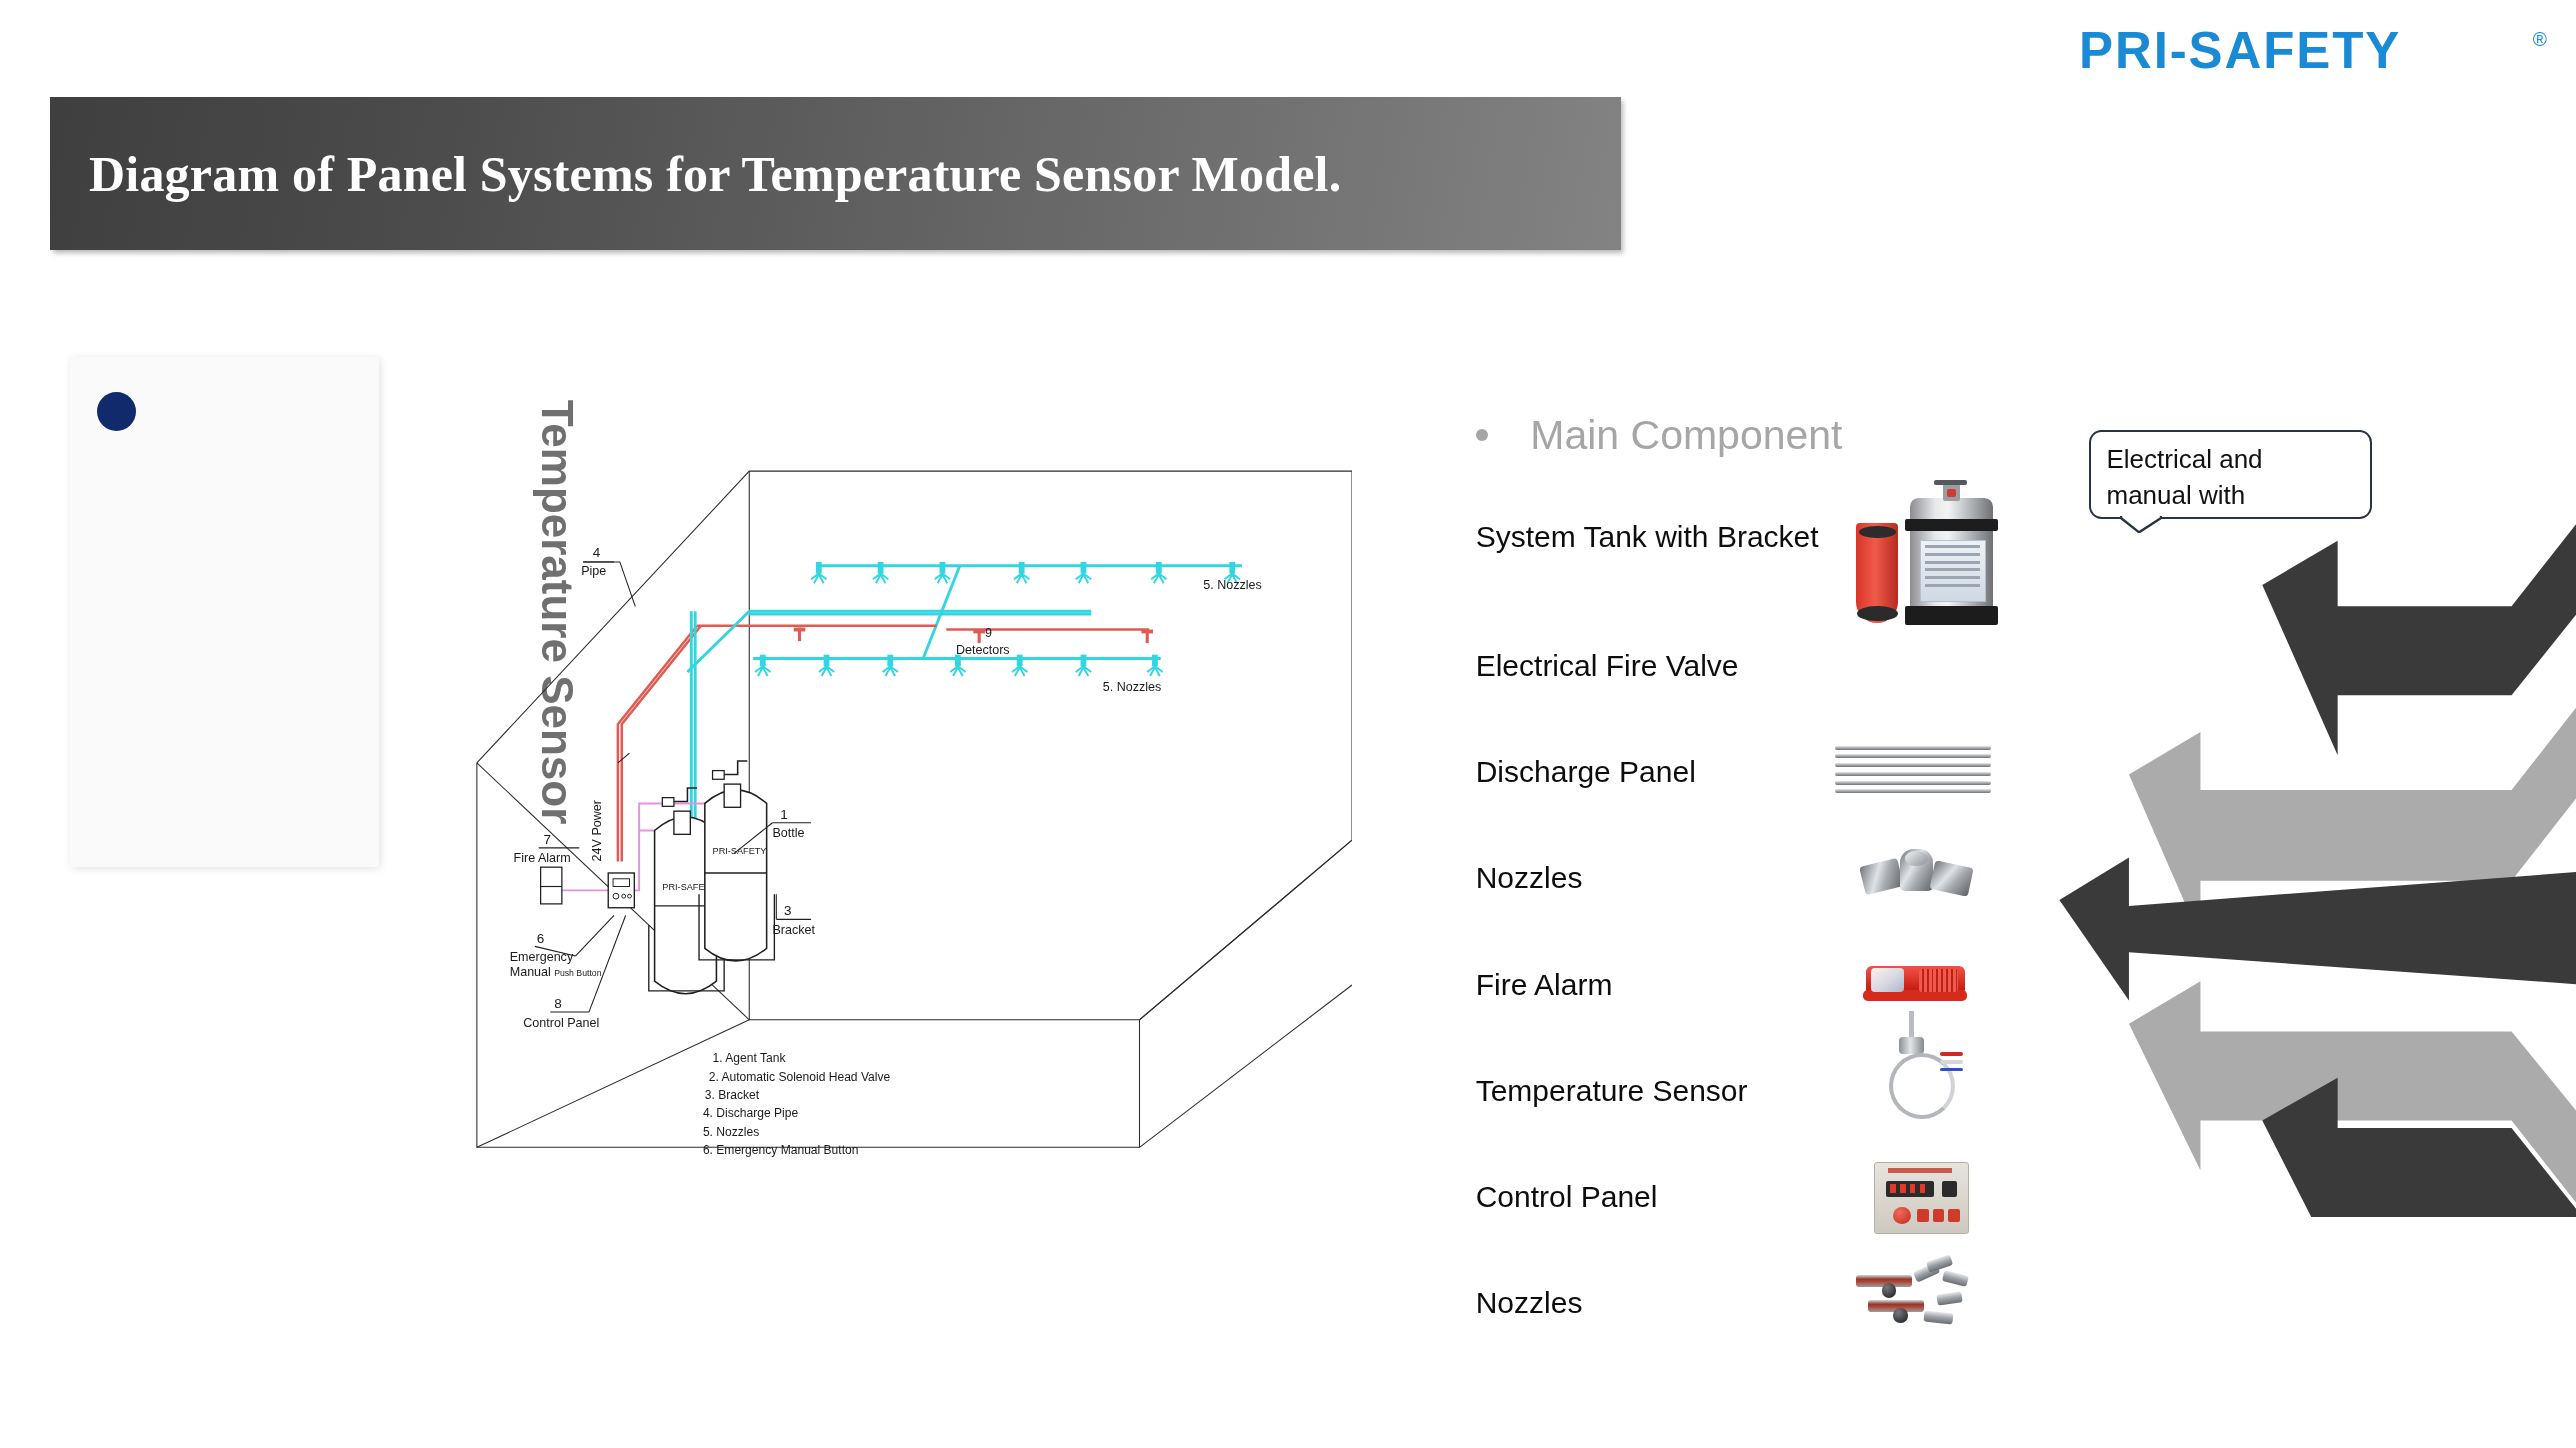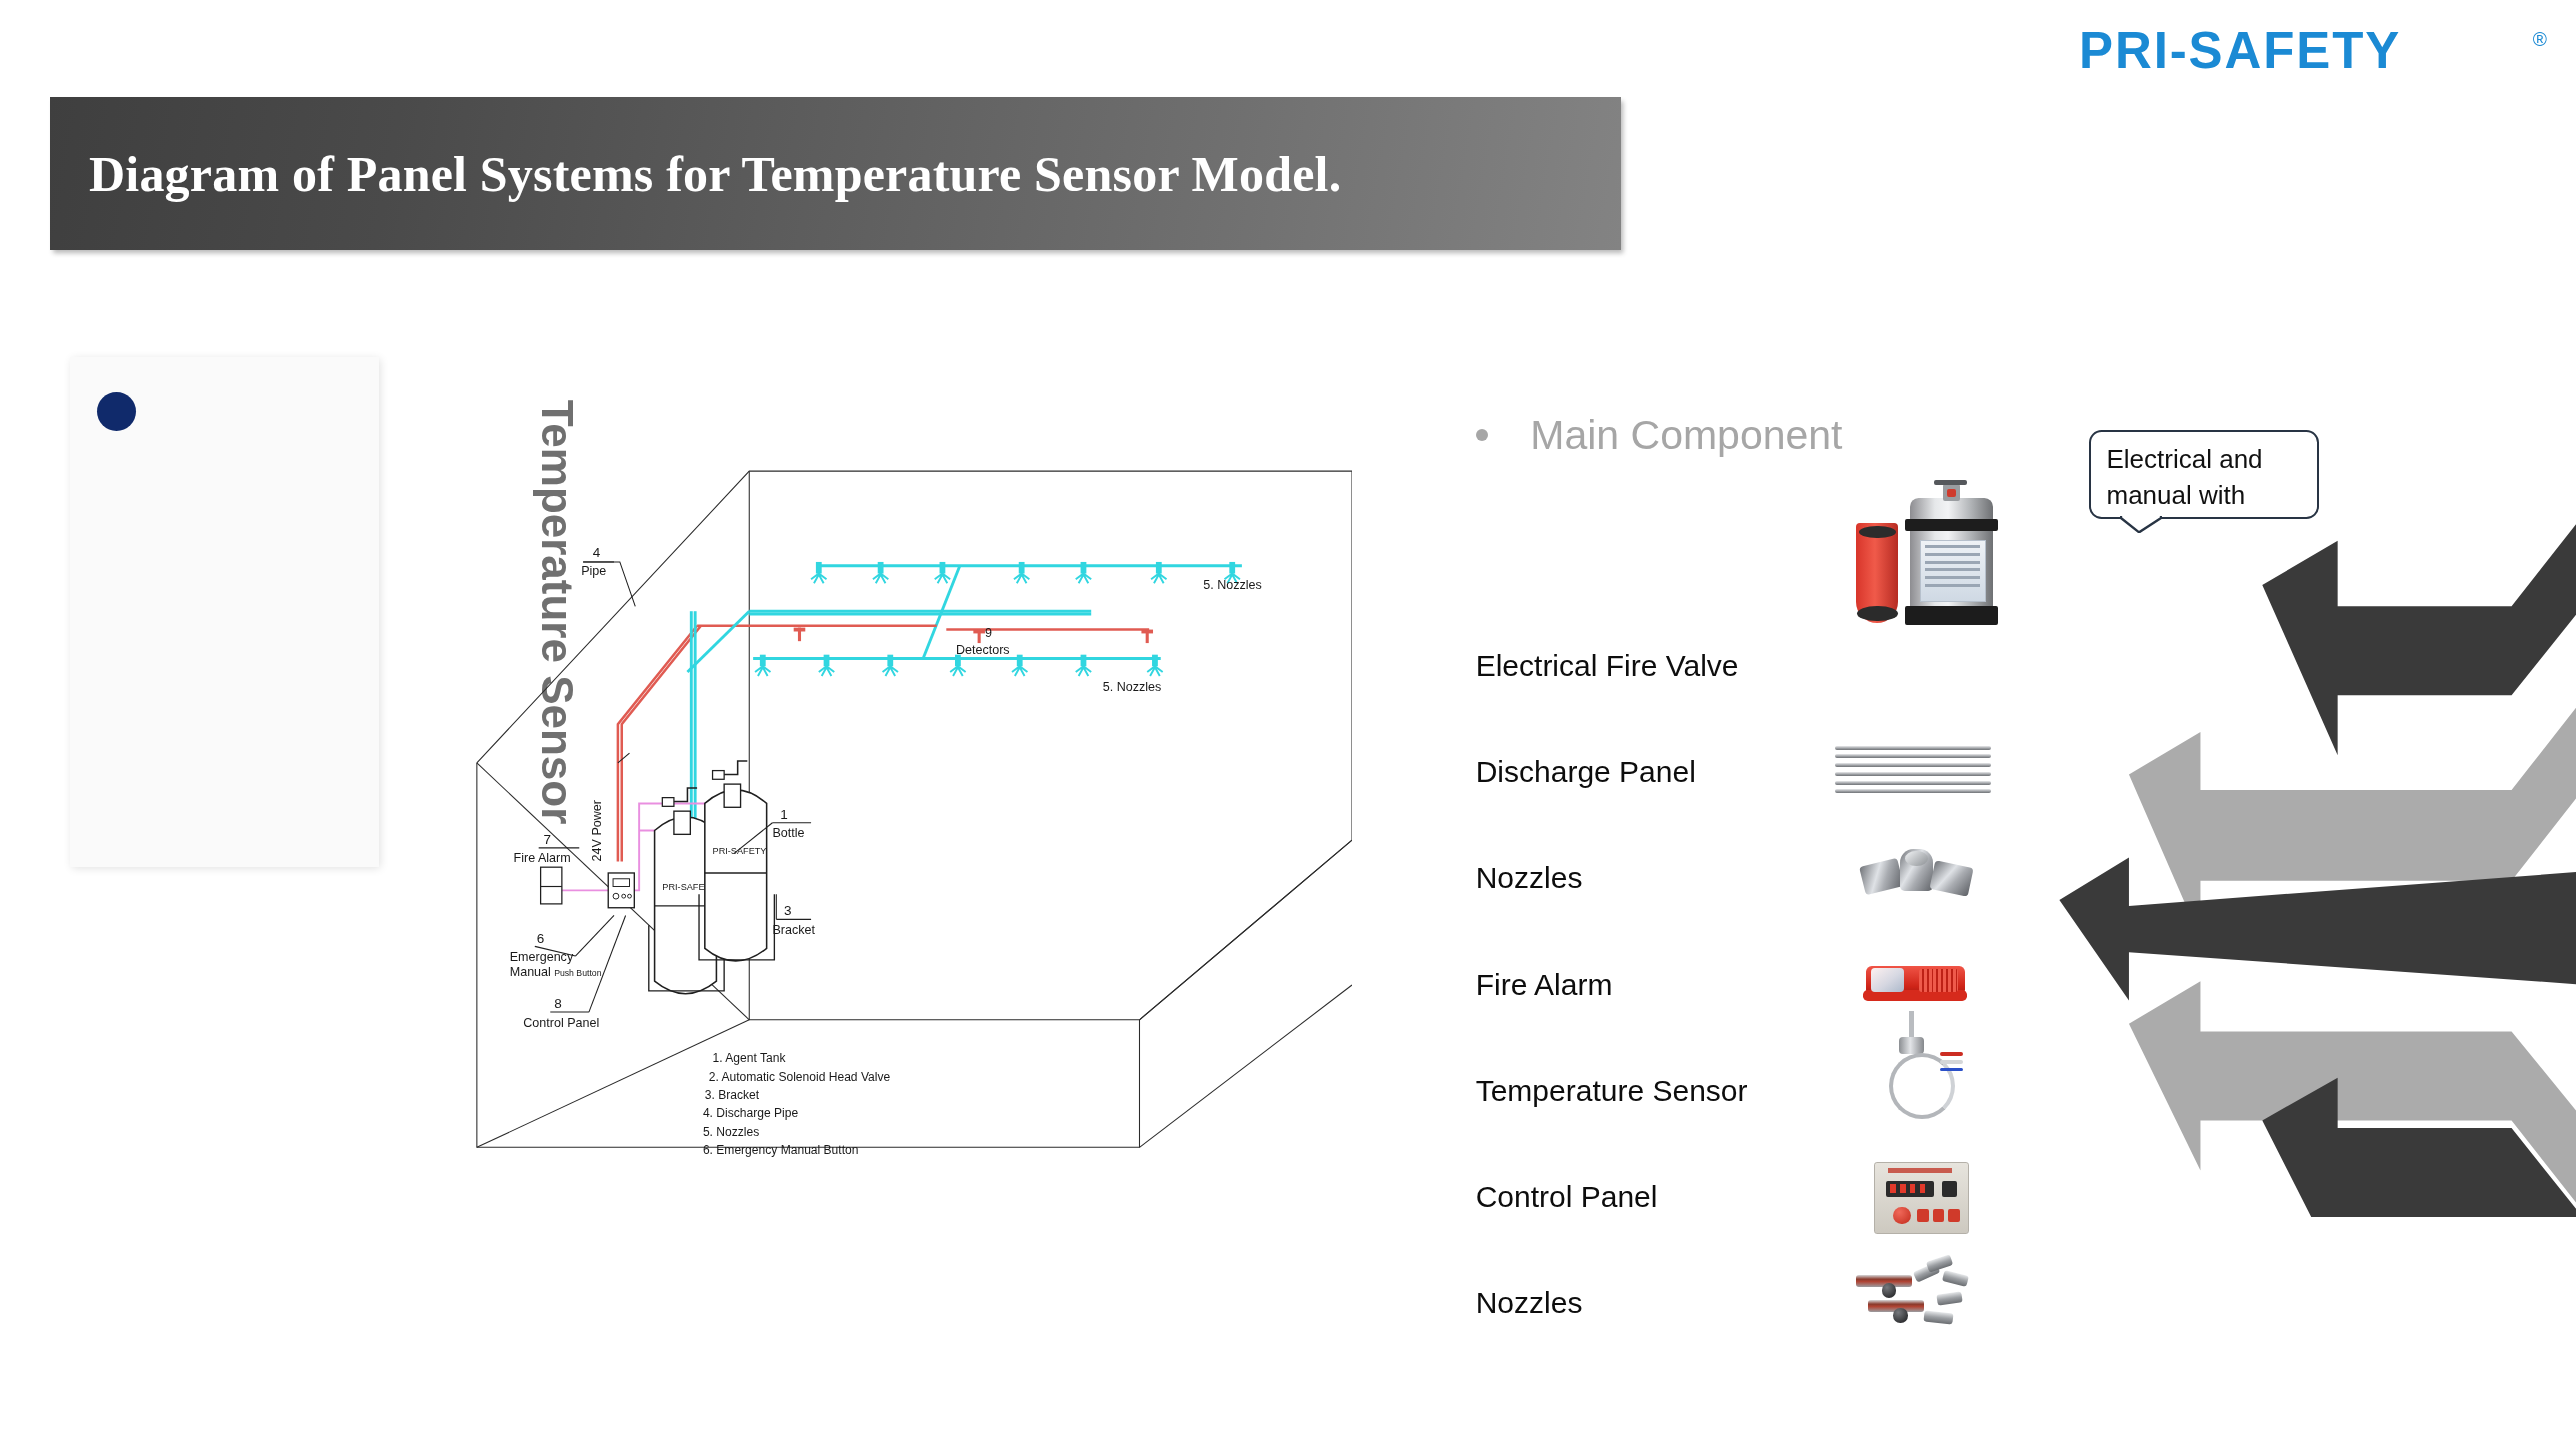--- a/index.html
+++ b/index.html
@@ -62,21 +62,21 @@
   }
   .comp-row{position:absolute;left:0;width:734px;height:64px;}
   .comp-label{
     position:absolute;left:7.7px;top:0;height:64px;display:flex;align-items:center;
     font-size:30px;color:#0d0d0d;white-space:nowrap;
   }
   .comp-art{position:absolute;}
 
   
   #callout-bubble{
-    position:absolute;left:2089px;top:430px;width:230px;height:89px;
+    position:absolute;left:2089px;top:430px;width:283px;height:89px;
     border:2.4px solid #283444;border-radius:12.6px;background:#ffffff;
     box-sizing:border-box;padding:8.7px 11.6px 0 15.5px;
   }
   #callout-bubble .callout-text{
     font-size:26px;color:#111;line-height:36px;
   }
   #callout-bubble .callout-tail{
     position:absolute;left:29px;bottom:-16.4px;width:42px;height:17.4px;
   }
 
@@ -368,20 +368,21 @@
 </div>
 
 <div id="component-section">
 
   <div id="component-heading">
     <span class="bullet-dot"></span>
     <span>Main Component</span>
   </div>
 
   <div class="comp-row" style="top:101px">
+    <div class="comp-label">System Tank with Bracket</div>
     <div class="comp-art art-tank-bracket" style="left:386px;top:-21px">
       <div class="tb-bracket"></div>
       <div class="tb-tank">
         <div class="band-top"></div>
         <div class="tank-label">
             <i></i>
             <i></i>
             <i></i>
             <i></i>
             <i></i>

